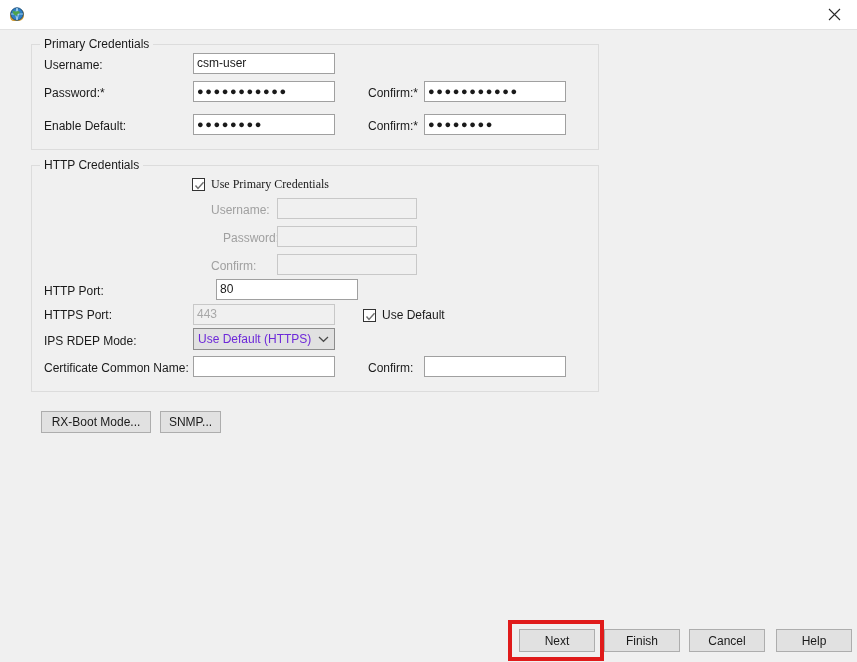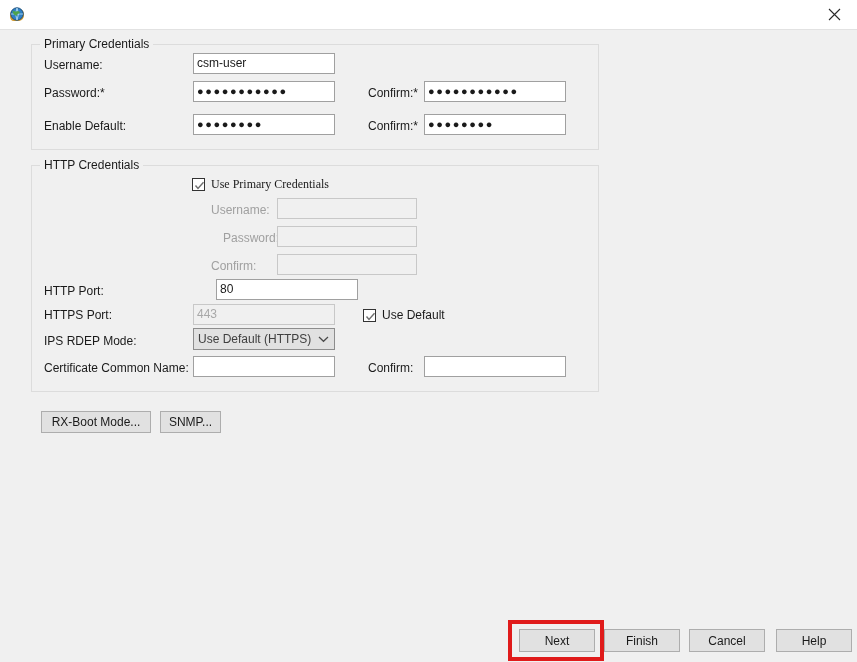--- a/index.html
+++ b/index.html
@@ -130,21 +130,21 @@
   
   .dropdown {
     position: absolute;
     box-sizing: border-box;
     height: 22px;
     background: #e1e1e1;
     border: 1px solid #8d8d8d;
     display: flex;
     align-items: center;
     font-size: 12px;
-    color: #404040;
+    color: #6d28d9;
     padding-left: 4px;
     cursor: default;
   }
   .dropdown .dd-text { flex: 1 1 auto; white-space: nowrap; }
   .dropdown .dd-arrow {
     width: 22px;
     display: flex;
     align-items: center;
     justify-content: center;
   }

